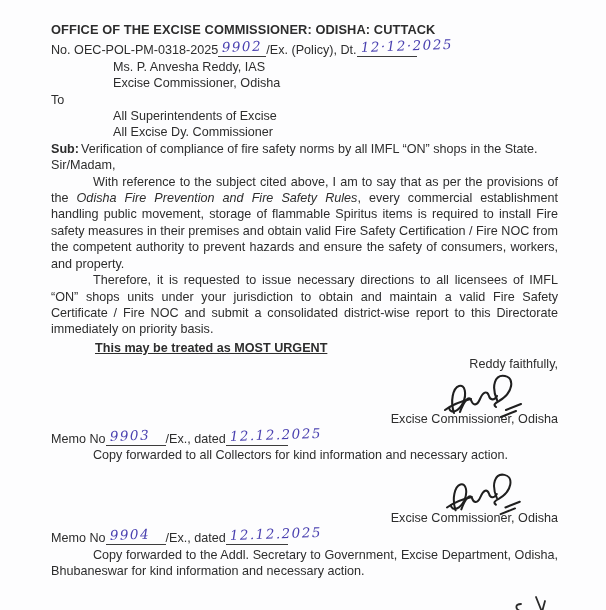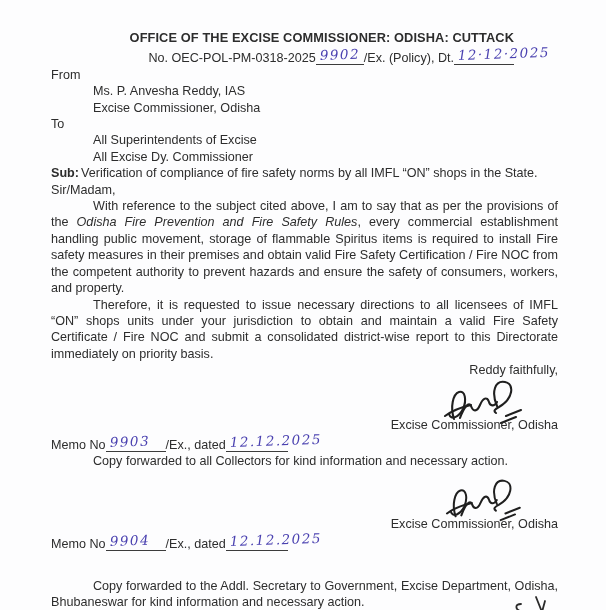--- a/index.html
+++ b/index.html
@@ -10,21 +10,21 @@
     background: #fdfdfe;
     overflow: hidden;
     font-family: "Liberation Sans", sans-serif;
     font-size: 12.6px;
     line-height: 16.4px;
     color: #2d2d2d;
   }
   .content { padding: 22px 48px 0 51px; }
 
   
-  .header { text-align: right; padding-right: 44px; margin-top: 8px; }
+  .header { text-align: left; padding-right: 44px; }
   .office-title { font-weight: bold; font-size: 12.8px; letter-spacing: 0.1px; }
   .ref-line { margin-top: 3px; white-space: nowrap; }
 
   
   .hand {
     font-family: "DejaVu Serif", serif;
     font-style: italic;
     color: #4a41b0;
     font-size: 13.5px;
     letter-spacing: 1.5px;
@@ -43,41 +43,41 @@
     bottom: 1px;
     transform: rotate(-2deg);
     transform-origin: left bottom;
   }
   .blank-num   { width: 48px; }
   .blank-date  { width: 60px; }
   .blank-num-m { width: 60px; }
   .blank-date-m{ width: 62px; }
 
   
-  .indent { margin-left: 42px; }
+  .indent { margin-left: 62px; }
   .sub-row { display: flex; margin-top: 0; }
   .sub-label { width: 30px; flex: none; font-weight: bold; }
   .sub-text { flex: 1; }
 
   
   .salutation { }
   .para { text-align: justify; text-indent: 42px; }
   .urgent {
     font-weight: bold;
     text-decoration: underline;
     margin-left: 44px;
     margin-top: 2px;
   }
 
   .right { text-align: right; }
   .sig-block { text-align: right; height: 48px; margin: 0 14px -10px 0; }
   .sig-block svg { display: inline-block; }
   .memo-line { margin-top: 3px; white-space: nowrap; }
   .memo-copy { margin-left: 42px; }
-  .memo2-copy { text-align: justify; text-indent: 42px; margin-top: 25px; }
+  .memo2-copy { text-align: justify; text-indent: 42px; }
   .sig-block2 { margin-top: 8px; }
 
   .partial-sig {
     position: absolute;
     right: 52px;
     bottom: -3px;
   }
 </style>
 </head>
 <body>
@@ -85,37 +85,37 @@
 <div class="page">
   <div class="content">
 
     <div class="header">
       <div class="office-title">OFFICE OF THE EXCISE COMMISSIONER: ODISHA: CUTTACK</div>
       <div class="ref-line">
         <span>No. OEC-POL-PM-0318-2025</span><span class="blank blank-num"><span class="hand">9902</span></span><span>/Ex. (Policy), Dt.</span><span class="blank blank-date"><span class="hand">12·12·2025</span></span>
       </div>
     </div>
 
-    <div>From</div>
     <div class="indent">Ms. P. Anvesha Reddy, IAS</div>
     <div class="indent">Excise Commissioner, Odisha</div>
     <div>To</div>
     <div class="indent">All Superintendents of Excise</div>
     <div class="indent">All Excise Dy. Commissioner</div>
 
     <div class="sub-row">
       <span class="sub-label">Sub:</span>
       <span class="sub-text">Verification of compliance of fire safety norms by all IMFL “ON” shops in the State.</span>
     </div>
 
     <div class="salutation">Sir/Madam,</div>
     <div class="para">
       <span>With reference to the subject  cited above, I am to say that as per the provisions of the </span><i>Odisha Fire Prevention and Fire Safety Rules</i><span>, every commercial establishment handling public movement, storage of flammable Spiritus items is required to install Fire safety measures in their premises and obtain valid Fire Safety Certification / Fire NOC from the competent authority to prevent hazards and ensure the safety of consumers, workers, and property.</span>
     </div>
     <div class="para">Therefore, it is requested to issue necessary directions to all licensees of IMFL “ON” shops units under your jurisdiction to obtain and maintain a valid Fire Safety Certificate / Fire NOC and submit a consolidated district-wise report to this Directorate immediately on priority basis.</div>
+    <div class="urgent">This may be treated as MOST URGENT</div>
 
     <div class="right">Reddy faithfully,</div>
     <div class="sig-block">
       <svg width="104" height="48" viewBox="0 0 104 48">
         <g fill="none" stroke="#1f1f1f" stroke-width="2.1" stroke-linecap="round">
           <path d="M14 40 C10 28 13 15 19 13 C25 11 27 21 23 30 C19 38 11 42 9 35"></path>
           <path d="M5 37 C13 31 22 28 31 26"></path>
           <path d="M20 39 C24 28 29 22 31 27 C33 33 37 33 40 26 C43 19 47 17 49 23 C50 27 54 28 57 23"></path>
           <path d="M57 27 C51 13 55 1 65 3 C75 5 73 20 59 28 C55 30 53 32 56 34"></path>
           <path d="M66 37 L81 31"></path>

